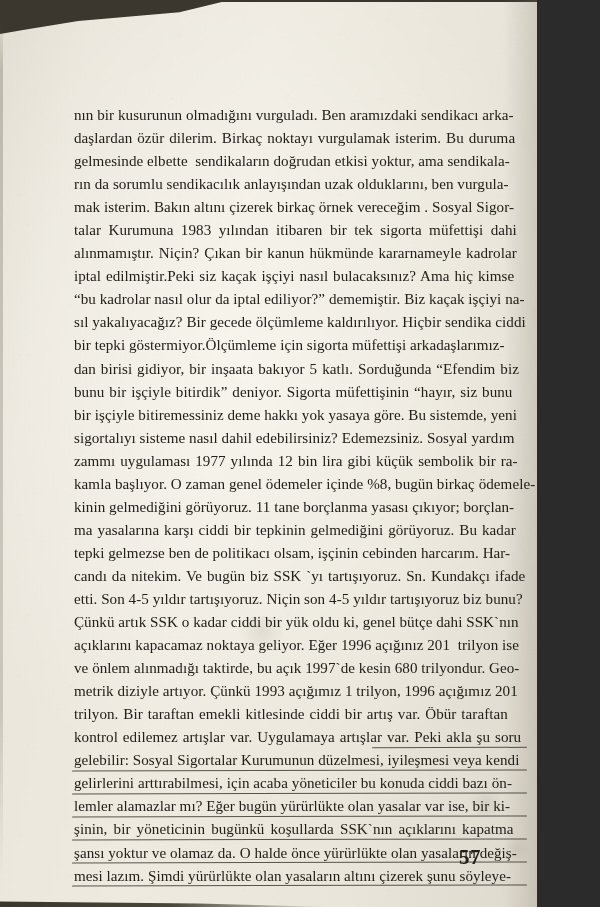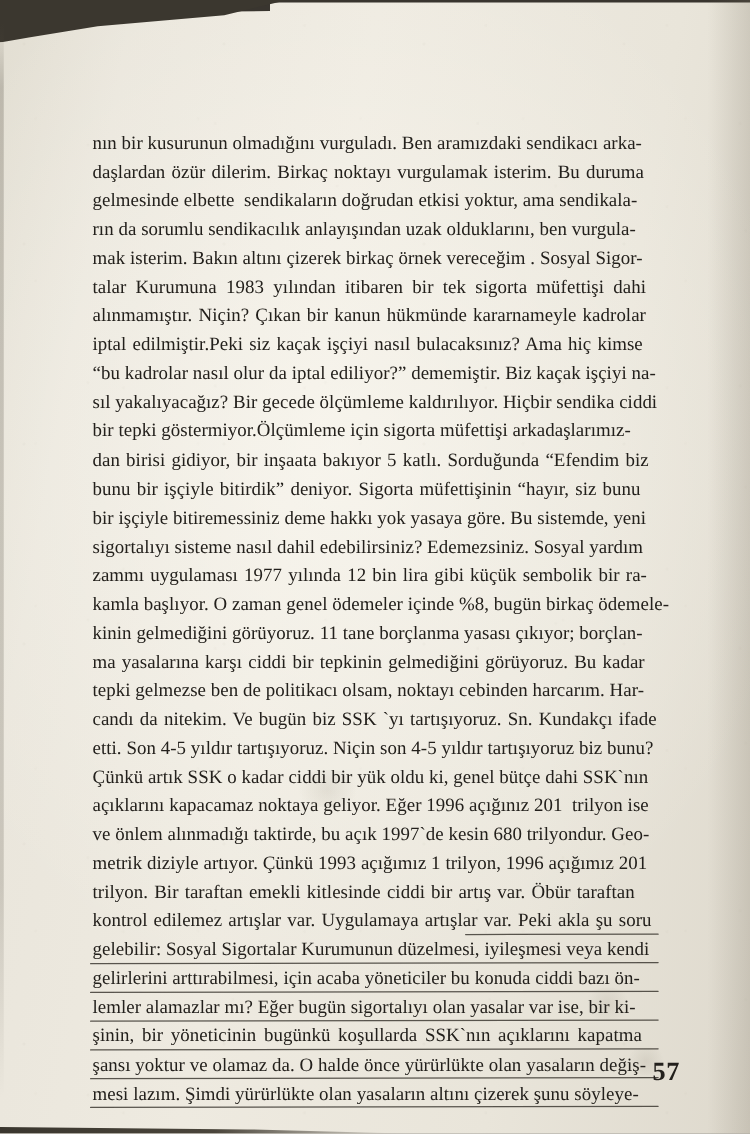--- a/index.html
+++ b/index.html
@@ -7,21 +7,21 @@
     margin: 0;
     padding: 0;
     background: #2b2b2b;
   }
   body {
     font-family: "Liberation Serif", "DejaVu Serif", serif;
   }
 
   .page {
     position: relative;
-    width: 600px;
+    width: 537px;
     height: 907px;
     overflow: hidden;
     background: #e8e4da;
     background-image:
       radial-gradient(ellipse 90% 70% at 45% 40%, rgba(255,253,247,0.55) 0%, rgba(255,253,247,0) 70%),
       linear-gradient(100deg, #e2ded2 0%, #eae6dc 14%, #eeeae0 40%, #e9e5da 72%, #ded9cd 100%);
   }
 
   
   .paper-grain {
@@ -174,32 +174,32 @@
       <span class="line">sıl yakalıyacağız? Bir gecede ölçümleme kaldırılıyor. Hiçbir sendika ciddi</span>
       <span class="line">bir tepki göstermiyor.Ölçümleme için sigorta müfettişi arkadaşlarımız-</span>
       <span class="line stretch-1">dan birisi gidiyor, bir inşaata bakıyor 5 katlı. Sorduğunda “Efendim biz</span>
       <span class="line stretch-1">bunu bir işçiyle bitirdik” deniyor. Sigorta müfettişinin “hayır, siz bunu</span>
       <span class="line">bir işçiyle bitiremessiniz deme hakkı yok yasaya göre. Bu sistemde, yeni</span>
       <span class="line">sigortalıyı sisteme nasıl dahil edebilirsiniz? Edemezsiniz. Sosyal yardım</span>
       <span class="line stretch-1">zammı uygulaması 1977 yılında 12 bin lira gibi küçük sembolik bir ra-</span>
       <span class="line">kamla başlıyor. O zaman genel ödemeler içinde %8, bugün birkaç ödemele-</span>
       <span class="line">kinin gelmediğini görüyoruz. 11 tane borçlanma yasası çıkıyor; borçlan-</span>
       <span class="line stretch-1">ma yasalarına karşı ciddi bir tepkinin gelmediğini görüyoruz. Bu kadar</span>
-      <span class="line">tepki gelmezse ben de politikacı olsam, noktayı cebinden harcarım. Har-</span>
+      <span class="line">tepki gelmezse ben de politikacı olsam, işçinin cebinden harcarım. Har-</span>
       <span class="line stretch-1">candı da nitekim. Ve bugün biz SSK `yı tartışıyoruz. Sn. Kundakçı ifade</span>
       <span class="line">etti. Son 4-5 yıldır tartışıyoruz. Niçin son 4-5 yıldır tartışıyoruz biz bunu?</span>
       <span class="line">Çünkü artık SSK o kadar ciddi bir yük oldu ki, genel bütçe dahi SSK`nın</span>
       <span class="line">açıklarını kapacamaz noktaya geliyor. Eğer 1996 açığınız 201  trilyon ise</span>
       <span class="line">ve önlem alınmadığı taktirde, bu açık 1997`de kesin 680 trilyondur. Geo-</span>
       <span class="line">metrik diziyle artıyor. Çünkü 1993 açığımız 1 trilyon, 1996 açığımız 201</span>
       <span class="line stretch-1">trilyon. Bir taraftan emekli kitlesinde ciddi bir artış var. Öbür taraftan</span>
       <span class="line stretch-1 underlined partial-start" style="--ul-left: 298px;">kontrol edilemez artışlar var. Uygulamaya artışlar var. Peki akla şu soru</span>
       <span class="line underlined">gelebilir: Sosyal Sigortalar Kurumunun düzelmesi, iyileşmesi veya kendi</span>
       <span class="line underlined">gelirlerini arttırabilmesi, için acaba yöneticiler bu konuda ciddi bazı ön-</span>
-      <span class="line underlined">lemler alamazlar mı? Eğer bugün sigortalıyı olan yasalar var ise, bir ki-</span>
+      <span class="line underlined">lemler alamazlar mı? Eğer bugün yürürlükte olan yasalar var ise, bir ki-</span>
       <span class="line stretch-2 underlined">şinin, bir yöneticinin bugünkü koşullarda SSK`nın açıklarını kapatma</span>
       <span class="line underlined">şansı yoktur ve olamaz da. O halde önce yürürlükte olan yasaların değiş-</span>
       <span class="line underlined">mesi lazım. Şimdi yürürlükte olan yasaların altını çizerek şunu söyleye-</span>
     </div>
 
   <div class="page-number">57</div>
 
 </div>
 
 </body></html>

